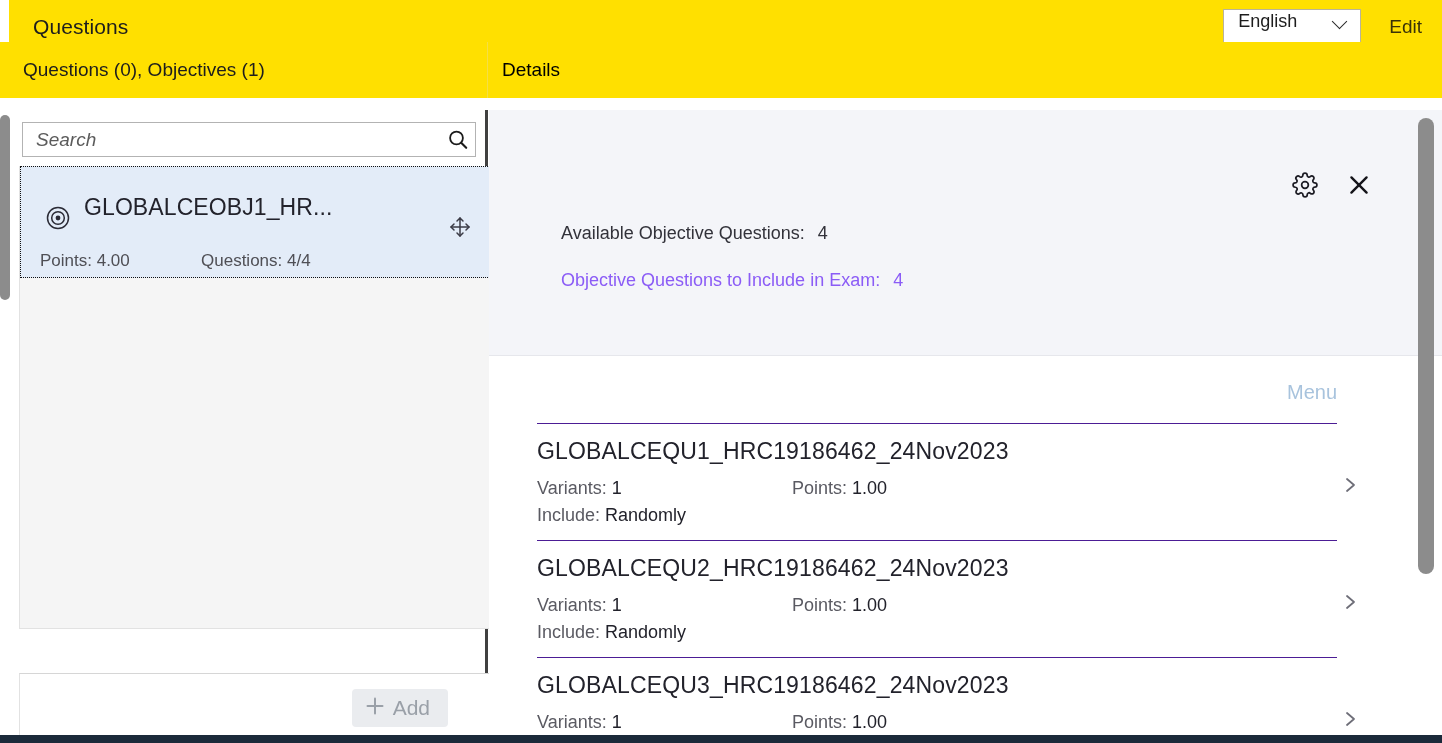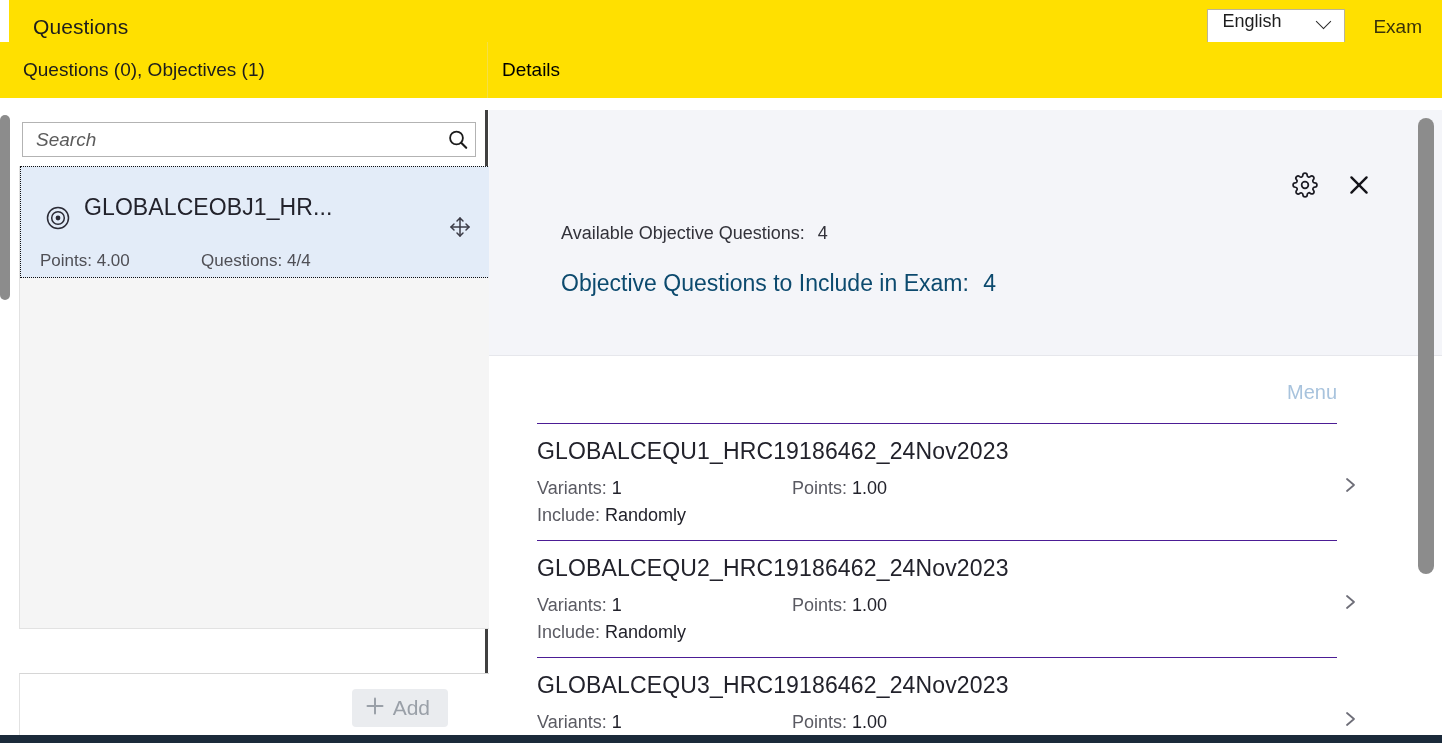--- a/index.html
+++ b/index.html
@@ -149,21 +149,21 @@
   }
   .detail-actions {
     position:absolute; right:70px; top:62px;
     display:flex; align-items:center; gap:28px;
   }
   .icon-btn { cursor:pointer; display:flex; align-items:center; justify-content:center; }
   .detail-line1 {
     position:absolute; left:72px; top:113px; font-size:18px; color:#32323a;
   }
   .detail-line2 {
-    position:absolute; left:72px; top:160px; font-size:23px; color:#0c4a6e;
+    position:absolute; left:72px; top:160px; font-size:18px; color:#8b5cf6;
   }
   .detail-val { margin-left:8px; }
 
   .edit-row {
     position:absolute; left:0; top:246px; width:100%; height:72px;
   }
   .edit-link {
     position:absolute; right:105px; top:25px;
     font-size:20px; color:#a8c3dd; cursor:pointer;
   }
@@ -207,21 +207,21 @@
 
   <div class="left-white-strip"></div>
 
   <div class="topbar">
     <div class="topbar-title">Questions</div>
     <div class="topbar-right">
       <div class="lang-select">
         <span class="lang-label">English</span>
         <span class="chev-down"></span>
       </div>
-      <div class="menu-btn">Exam</div>
+      <div class="menu-btn">Edit</div>
     </div>
   </div>
 
   <div class="subhead">
     <div class="subhead-left">
       <span>Questions (0), Objectives (1)</span>
     </div>
     <div class="subhead-right">
       <span>Details</span>
     </div>

